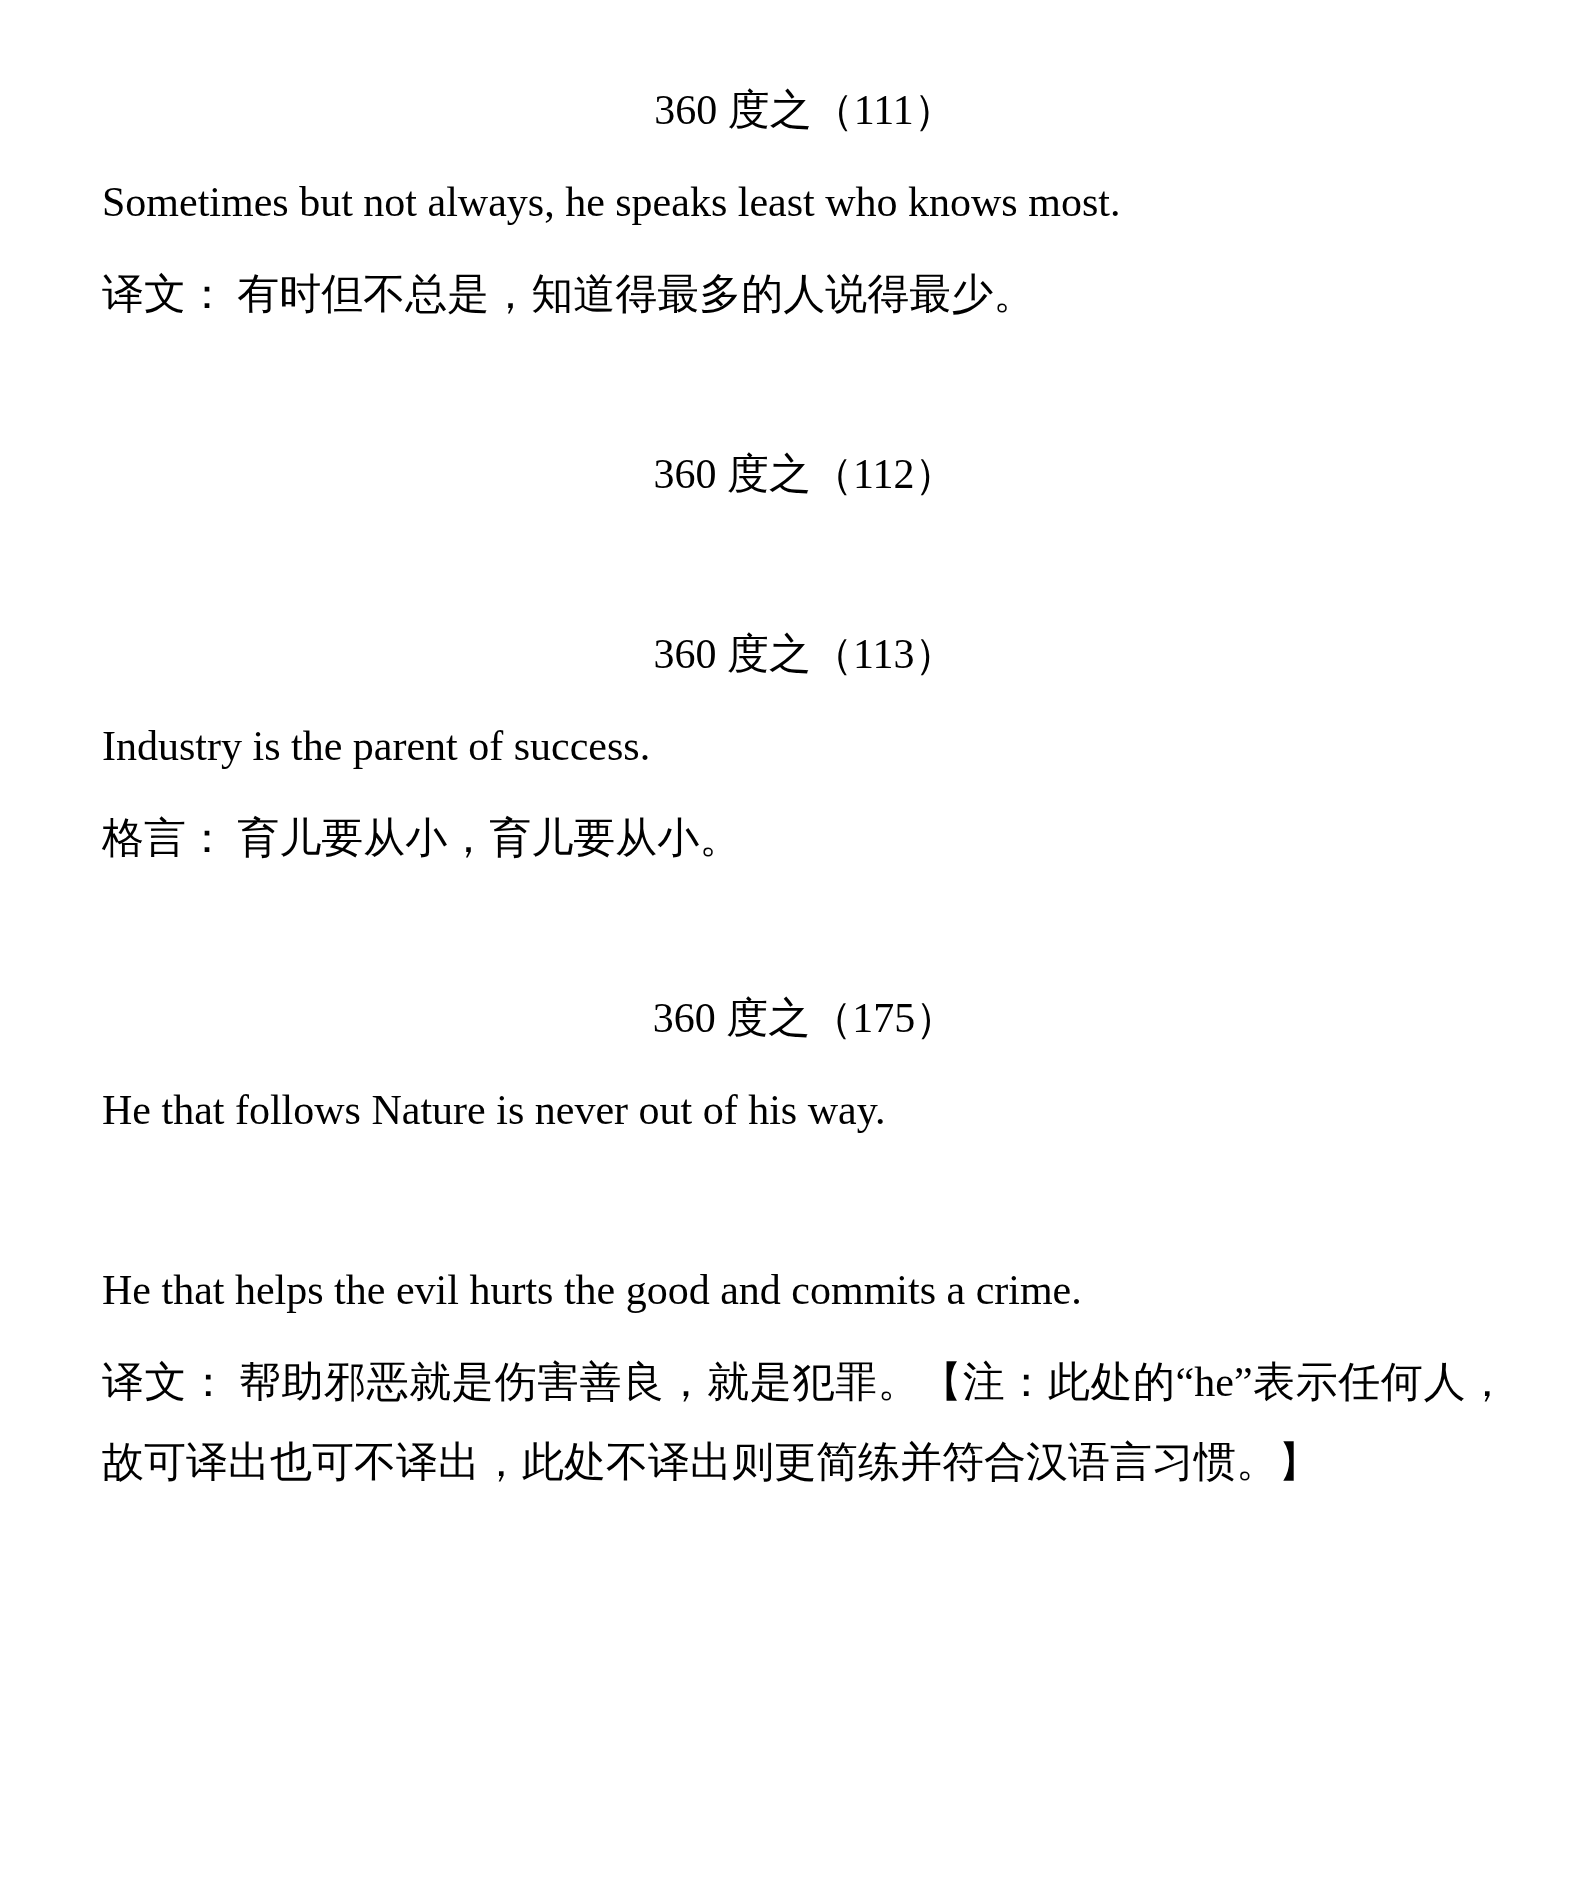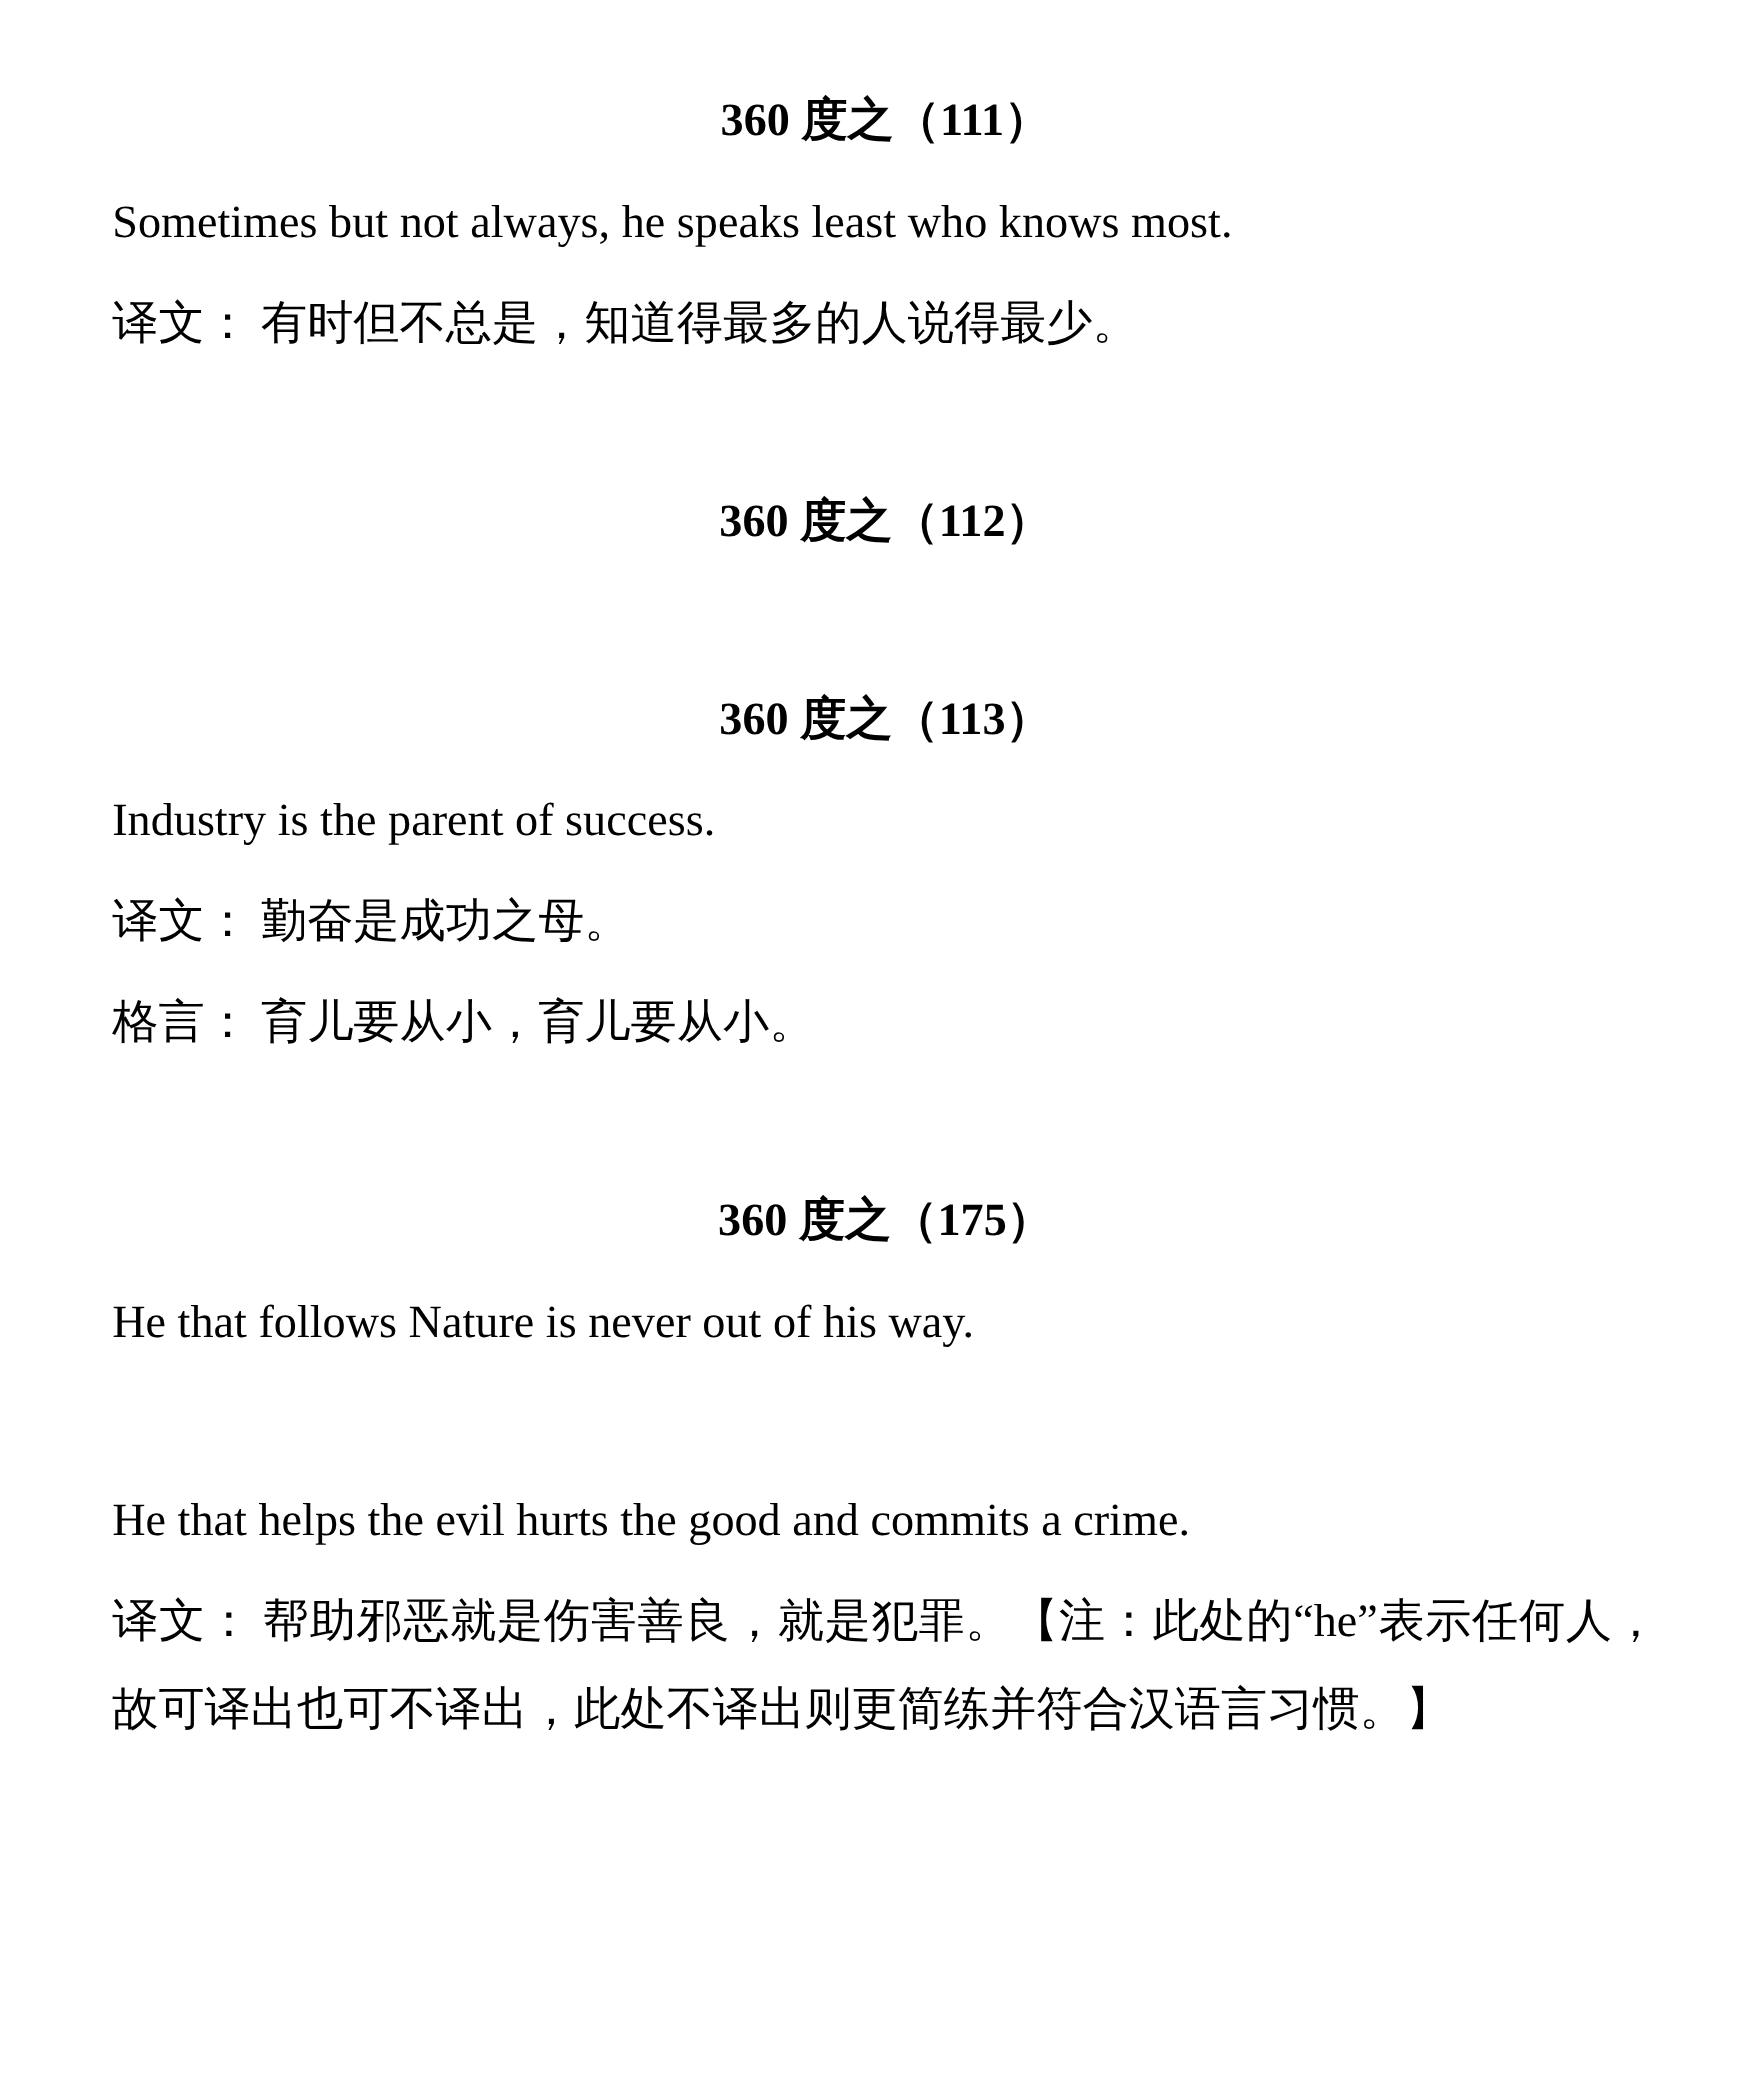--- a/index.html
+++ b/index.html
@@ -23,21 +23,21 @@
   .section {
     margin: 0;
   }
   .section + .section {
     margin-top: 100px;
   }
   .section-title {
     margin: 0;
     font-size: 42px;
     line-height: 80px;
-    font-weight: bold;
+    font-weight: normal;
     text-align: center;
     white-space: nowrap;
   }
   .para {
     margin: 12px;
     max-width: 1430px;
     font-size: 42px;
     line-height: 80px;
     text-align: justify;
     text-justify: inter-ideograph;
@@ -62,21 +62,20 @@
   </section>
 
   <section class="section">
     <h2 class="section-title">360 度之（112）</h2>
   </section>
 
   <section class="section">
     <h2 class="section-title">360 度之（113）</h2>
     <div class="section-body">
         <p class="para english"><span class="line-text">Industry is the parent of success.</span></p>
-        <p class="para translation"><span class="line-label">译文：</span><span class="line-text">勤奋是成功之母。</span></p>
         <p class="para motto"><span class="line-label">格言：</span><span class="line-text">育儿要从小，育儿要从小。</span></p>
       </div>
   </section>
 
   <section class="section">
     <h2 class="section-title">360 度之（175）</h2>
     <div class="section-body">
         <p class="para english"><span class="line-text">He that follows Nature is never out of his way.</span></p>
       </div>
   </section>

